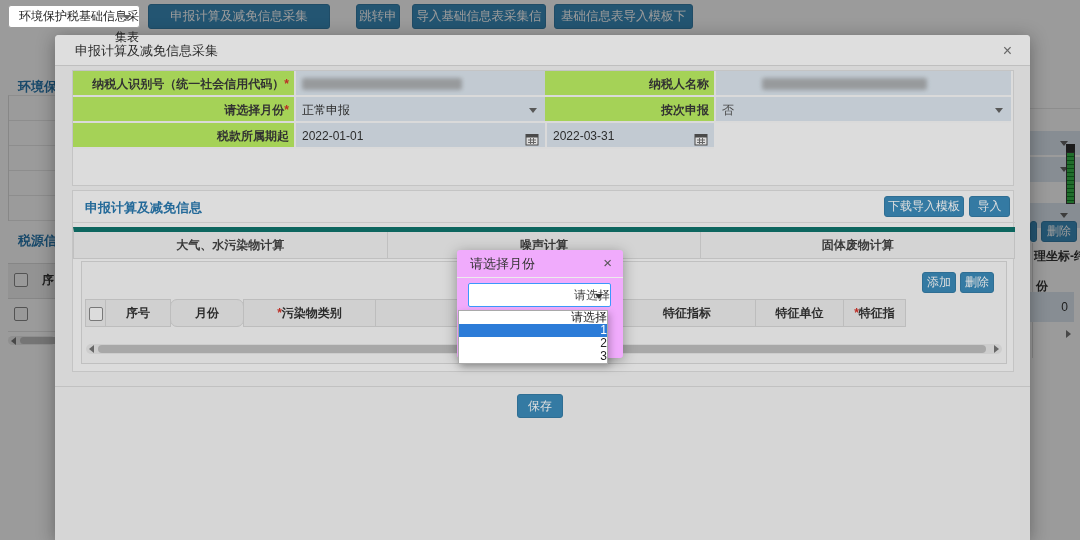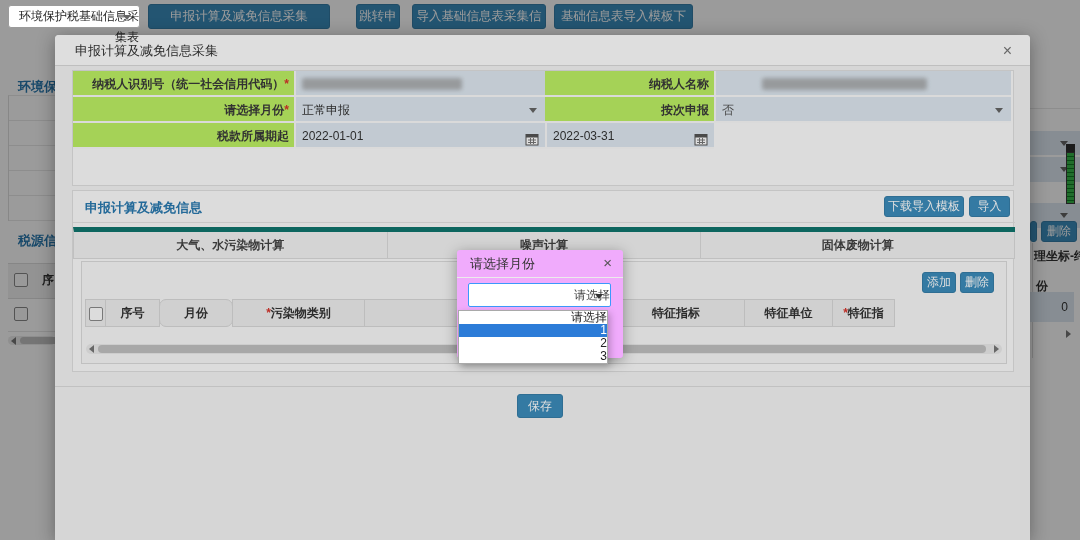--- a/index.html
+++ b/index.html
@@ -181,21 +181,21 @@
         <div class="tab">大气、水污染物计算</div>
         <div class="tab">噪声计算</div>
         <div class="tab">固体废物计算</div>
       </div>
 
       <div class="abs grid-box" style="left:8px;top:70px;width:926px;height:103px;">
         <div class="abs btn small-btn" style="right:50px;top:10px;width:34px;">添加</div>
         <div class="abs btn small-btn" style="right:12px;top:10px;width:34px;">删除</div>
         <div class="abs thead" style="left:4px;top:37px;">
           <div class="th" style="width:21px;"><span class="chk" style="margin-top:7px;"></span></div>
-          <div class="th" style="width:55px;"><span>序号</span></div>
+          <div class="th" style="width:66px;"><span>序号</span></div>
           <div class="th" style="width:74px;border-radius:7px;"><span>月份</span></div>
           <div class="th" style="width:133px;"><span class="req">*</span><span>污染物类别</span></div>
           <div class="th" style="width:153px;"></div>
           <div class="th" style="width:92px;"><span class="req">*</span><span>污染物名称</span></div>
           <div class="th" style="width:138px;"><span>特征指标</span></div>
           <div class="th" style="width:89px;"><span>特征单位</span></div>
           <div class="th" style="width:63px;"><span class="req">*</span><span>特征指</span></div>
         </div>
         <div class="abs hscroll" style="left:4px;top:82px;width:916px;height:10px;">
           <span class="abs tri-l" style="left:3px;top:1px;"></span>

